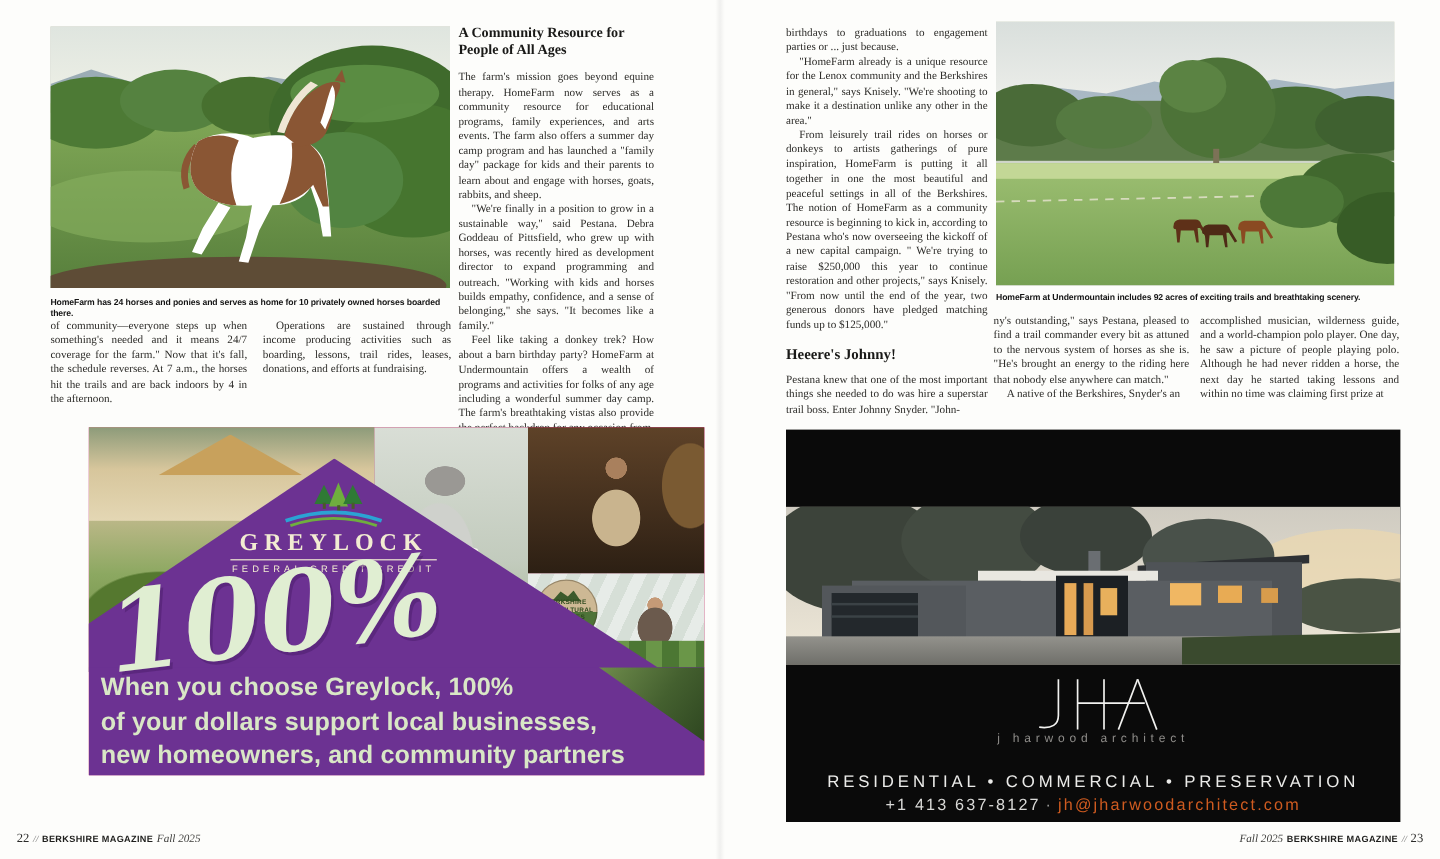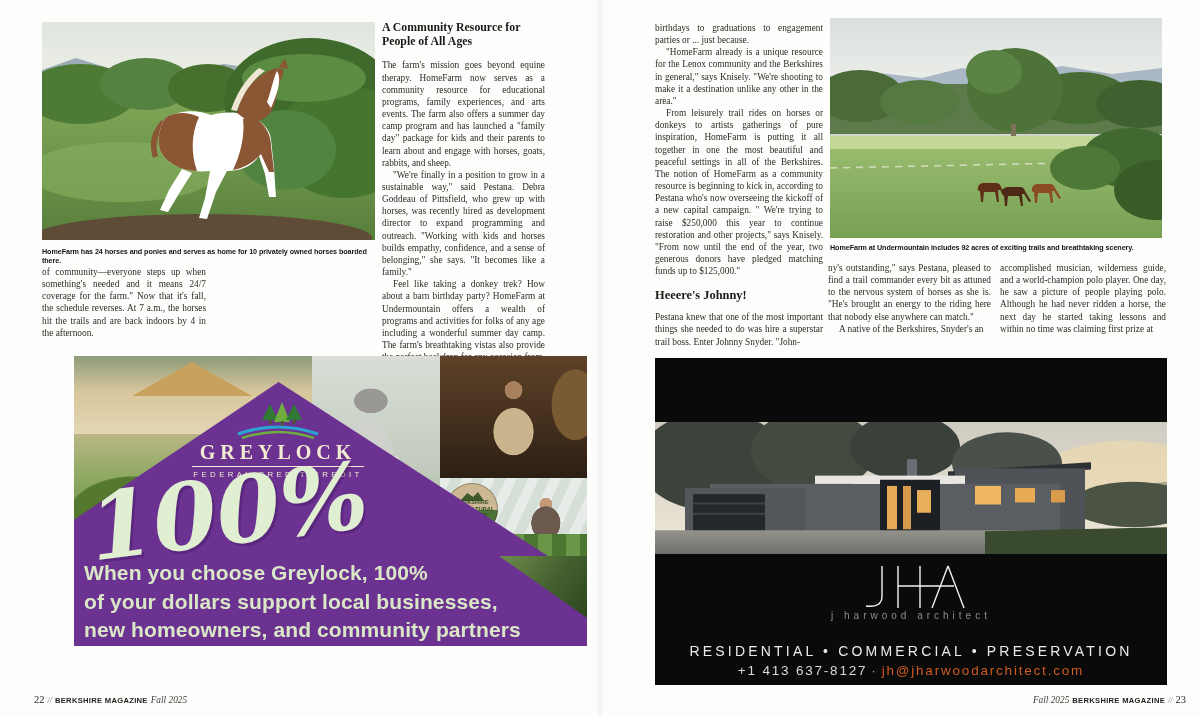--- a/index.html
+++ b/index.html
@@ -14,21 +14,21 @@
   .col p.ind{text-indent:11px;}
   .art-head{margin:0 0 11px 0;font-size:11.8px;line-height:14.2px;font-weight:bold;color:#191917;text-align:left;}
   .sub-head{margin:11px 0 9px 0;font-size:12.4px;line-height:14px;font-weight:bold;color:#191917;text-align:left;}
   .caption{position:absolute;font-family:"Liberation Sans",sans-serif;font-weight:bold;
            font-size:7.2px;letter-spacing:-0.08px;color:#141414;}
 
   .photo{position:absolute;overflow:hidden;background:#cfd5c8;}
   .photo svg{display:block;width:100%;height:100%;}
 
   
-  .footer{position:absolute;top:694px;font-size:9.5px;color:#3a3a38;white-space:nowrap;margin-left:20px;}
+  .footer{position:absolute;top:694px;font-size:9.5px;color:#3a3a38;white-space:nowrap;}
   .footer .pg{font-size:10.5px;color:#2a2a28;}
   .footer .sep{font-size:8px;color:#777;font-style:italic;padding:0 3px;}
   .footer .mag{font-family:"Liberation Sans",sans-serif;font-weight:bold;font-size:7.6px;
                letter-spacing:.3px;color:#1e1e1c;}
   .footer .iss{font-style:italic;font-size:9.3px;color:#3c3c3a;padding:0 3px;}
   .footer-left{left:14px;}
   .footer-right{right:14px;text-align:right;}
 
   
   .greylock{position:absolute;left:42px;top:356px;width:513px;height:290px;overflow:hidden;background:#be185d;margin-left:32px;}
@@ -163,20 +163,23 @@
       </g>
     </svg>
   </div>
 
   <div class="caption" style="left:42px;top:247px;width:345px;">HomeFarm has 24 horses and ponies and serves as home for 10 privately owned horses boarded there.</div>
 
   <div class="col" style="left:42px;top:266px;width:164px;">
     <p>of community—everyone steps up when something's needed and it means 24/7 coverage for the farm." Now that it's fall, the schedule reverses.  At 7 a.m., the horses hit the trails and are back indoors by 4 in the afternoon.</p>
   </div>
 
+  <div class="col" style="left:219px;top:266px;width:157px;">
+    <p class="ind">Operations are sustained through  income producing activities such as boarding, lessons, trail rides, leases, donations, and efforts at fundraising.</p>
+  </div>
 
   <div class="col" style="left:382px;top:20px;width:163px;">
     <h2 class="art-head">A Community Resource for People of All Ages</h2>
     <p>The farm's mission goes beyond equine therapy. HomeFarm now serves as a community resource for educational programs, family experiences, and arts events. The farm also offers a summer day camp program and has launched a "family day" package for kids and their parents to learn about and engage with horses, goats, rabbits, and sheep.</p>
     <p class="ind">"We're finally in a position to grow in a sustainable way," said Pestana. Debra Goddeau of Pittsfield, who grew up with horses, was recently hired as development director to expand programming and outreach. "Working with kids and horses builds empathy, confidence, and a sense of belonging," she says. "It becomes like a family."</p>
     <p class="ind">Feel like taking a donkey trek? How about a barn birthday party? HomeFarm at Undermountain offers a wealth of programs and activities for folks of any age including a wonderful summer day camp. The farm's breathtaking vistas also provide the perfect backdrop for any occasion from</p>
   </div>
 
   <div class="greylock">
     <div class="gl-photo gl-p1">

